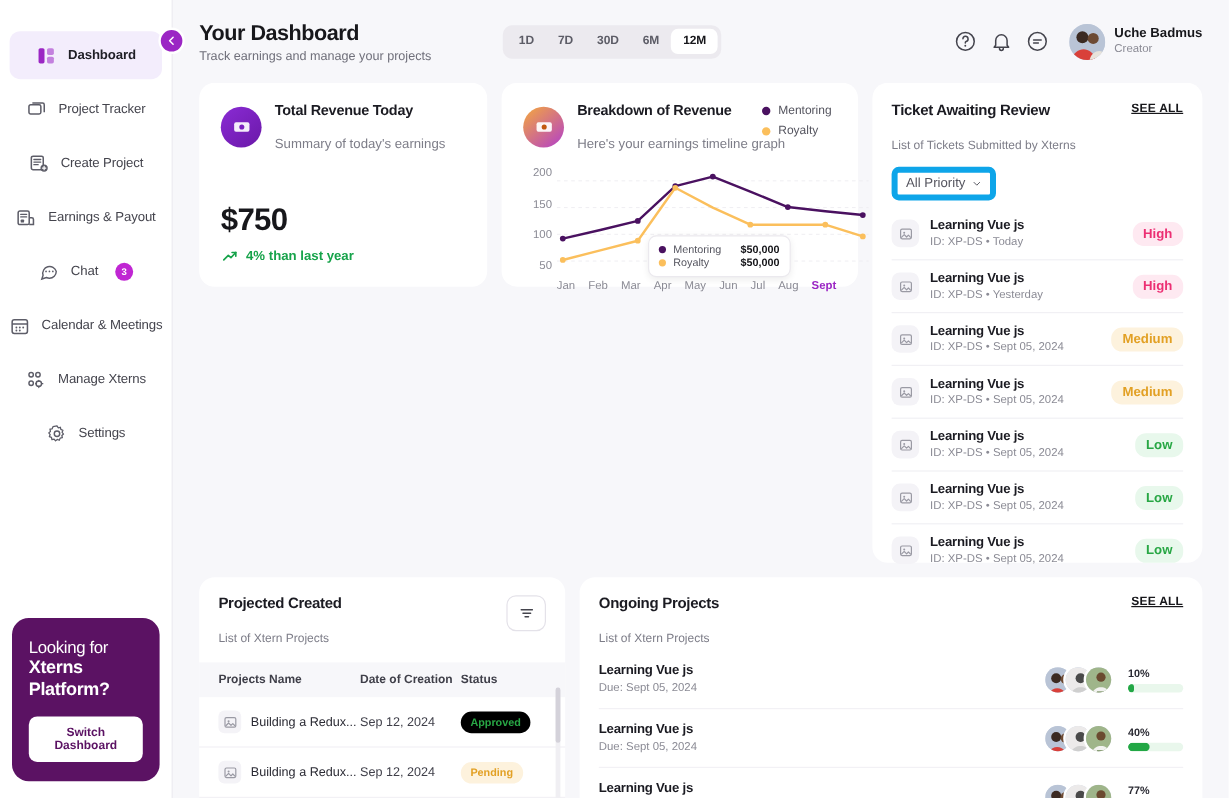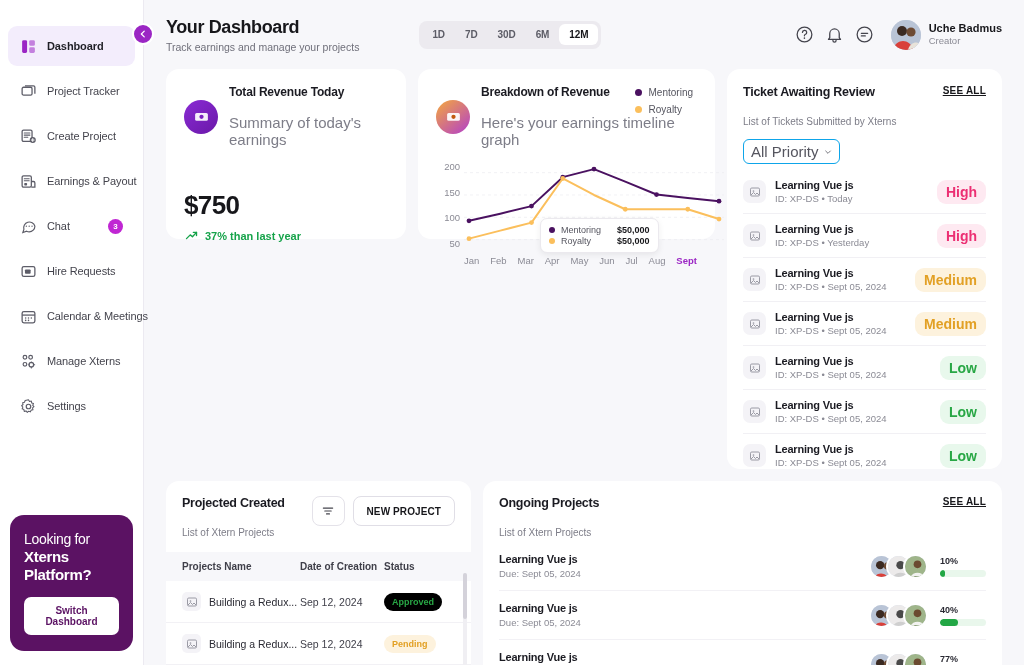--- a/index.html
+++ b/index.html
@@ -30,22 +30,22 @@
   }
   .collapse-btn {
     position: absolute; right: -11px; top: 23px;
     width: 22px; height: 22px; border-radius: 50%;
     background: #9b26c4; display: flex; align-items: center; justify-content: center;
     cursor: pointer; z-index: 20; border: 2px solid #fff;
   }
   .nav { margin-top: 26px; display: flex; flex-direction: column; }
   .nav-item {
     display: flex; align-items: center; gap: 10px;
-    height: 40px; margin: 0 8px 5px 8px; padding: 0 12px;
-    border-radius: 9px; cursor: pointer; position: relative;
+    height: 40px; margin: 0 8px 5px 8px; padding: 0 24px;
+    border-radius: 9px; cursor: pointer; position: relative; justify-content: center;
   }
   .nav-item.active { background: #f3edfc; }
   .nav-ico { width: 17px; height: 17px; flex: 0 0 17px; color: #5d5d68; display:block; }
   .nav-item.active .nav-ico { color: #9b26c4; }
   .nav-label { font-size: 11px; color: #44444d; letter-spacing: -0.1px; white-space: nowrap; }
   .nav-item.active .nav-label { color: #1f1f26; font-weight: 600; }
   .badge-count {
     margin-left: auto; width: 15px; height: 15px; border-radius: 50%;
     background: #c026d3; color: #fff; font-size: 8px; font-weight: 700;
     display: flex; align-items: center; justify-content: center;
@@ -101,21 +101,21 @@
   
   .card-revenue { width: 240px; height: 170px; padding: 16px 18px; flex: 0 0 240px; }
   .card-head { display: flex; align-items: center; gap: 11px; }
   .circ-ico {
     width: 34px; height: 34px; border-radius: 50%; flex: 0 0 34px;
     background: linear-gradient(140deg, #8a2bd4 0%, #6a18a8 100%);
     display: flex; align-items: center; justify-content: center;
   }
   .circ-ico.warm { background: linear-gradient(140deg, #f5a93c 0%, #b23ecb 100%); }
   .ch-title { font-size: 12px; font-weight: 700; color: #1b1b22; letter-spacing: -0.2px; }
-  .ch-sub { font-size: 15px; color: #7d7d88; margin-top: 15px; }
+  .ch-sub { font-size: 11px; color: #7d7d88; margin-top: 15px; }
   .big-amount { font-size: 26px; font-weight: 700; color: #17171b; margin-top: 42px; letter-spacing: -0.6px; }
   .trend { display: flex; align-items: center; gap: 6px; margin-top: 7px; }
   .trend-text { font-size: 11px; font-weight: 700; color: #16a34a; }
 
   .card-chart { flex: 1; height: 170px; padding: 16px 18px 10px 18px; position: relative; }
   .legend { position: absolute; right: 22px; top: 18px; display: flex; flex-direction: column; gap: 6px; }
   .legend-row { display: flex; align-items: center; gap: 7px; }
   .legend-dot { width: 7px; height: 7px; border-radius: 50%; }
   .legend-label { font-size: 10px; color: #55555f; }
   .chart-wrap { position: relative; margin-top: 14px; height: 104px; }
@@ -142,37 +142,37 @@
   .tt-val { font-size: 9px; font-weight: 700; color: #17171b; }
 
   .card-tickets { width: 275px; flex: 0 0 275px; height: 400px; padding: 16px 16px 8px 16px; }
   .tk-head { display: flex; align-items: flex-start; }
   .see-all {
     margin-left: auto; font-size: 10px; font-weight: 700; color: #17171b;
     text-decoration: underline; cursor: pointer; letter-spacing: 0.2px;
   }
   .priority-select {
     margin-top: 12px; display: inline-flex; align-items: center; gap: 5px;
-    border: 1px solid #0ea5e9; border-radius: 6px; padding: 3px 7px;
-    font-size: 15px; color: #55555f; cursor: pointer;
+    border: 5px solid #0ea5e9; border-radius: 6px; padding: 3px 7px;
+    font-size: 11px; color: #55555f; cursor: pointer;
   }
   .tk-list { margin-top: 6px; }
   .tk-row {
     display: flex; align-items: center; gap: 9px; padding: 9px 0;
     border-bottom: 1px solid #f1f0f4;
   }
   .tk-row:last-child { border-bottom: none; }
   .sq-ico {
     width: 23px; height: 23px; border-radius: 7px; background: #f4f3f7;
     display: flex; align-items: center; justify-content: center; flex: 0 0 23px;
   }
   .tk-name { font-size: 11px; font-weight: 700; color: #1b1b22; letter-spacing: -0.2px; }
   .tk-meta { font-size: 9.5px; color: #8b8b95; margin-top: 2px; }
   .pill {
-    margin-left: auto; font-size: 14px; font-weight: 700;
+    margin-left: auto; font-size: 11px; font-weight: 700;
     padding: 4px 9px; border-radius: 9px;
   }
   .pill.high { background: #fee9f1; color: #ec2f73; }
   .pill.medium { background: #fdf2dd; color: #e2a024; }
   .pill.low { background: #e8f8ec; color: #28a745; }
 
   
   .card-projects { width: 305px; flex: 0 0 305px; height: 228px; padding: 15px 0 0 0; position: relative; }
   .pr-head { display: flex; align-items: flex-start; padding: 0 16px; }
   .filter-btn {
@@ -291,28 +291,20 @@
         <svg class="nav-ico" viewBox="0 0 24 24">
           <path d="M21 11.5a8 8 0 0 1-8 8 8.6 8.6 0 0 1-3.6-.8L4 20.5l1.5-4.5A8 8 0 1 1 21 11.5z" stroke="currentColor" stroke-width="1.7" fill="none"></path>
           <circle cx="9" cy="11.5" r="1" fill="currentColor"></circle>
           <circle cx="13" cy="11.5" r="1" fill="currentColor"></circle>
           <circle cx="17" cy="11.5" r="1" fill="currentColor"></circle>
         </svg>
         <span class="nav-label">Chat</span>
         <span class="badge-count">3</span>
       </div>
 
-      <div class="nav-item">
-        <svg class="nav-ico" viewBox="0 0 24 24">
-          <rect x="3" y="5" width="18" height="14" rx="2.5" stroke="currentColor" stroke-width="1.8" fill="none"></rect>
-          <rect x="7" y="9" width="8" height="6" rx="1.2" fill="currentColor"></rect>
-        </svg>
-        <span class="nav-label">Hire Requests</span>
-        <span class="badge-dot"></span>
-      </div>
 
       <div class="nav-item">
         <svg class="nav-ico" viewBox="0 0 24 24">
           <rect x="3" y="5" width="18" height="16" rx="2.5" stroke="currentColor" stroke-width="1.8" fill="none"></rect>
           <path d="M3 10h18" stroke="currentColor" stroke-width="1.8"></path>
           <circle cx="8" cy="14" r="1.1" fill="currentColor"></circle>
           <circle cx="12" cy="14" r="1.1" fill="currentColor"></circle>
           <circle cx="16" cy="14" r="1.1" fill="currentColor"></circle>
           <circle cx="8" cy="17.5" r="1.1" fill="currentColor"></circle>
           <circle cx="12" cy="17.5" r="1.1" fill="currentColor"></circle>
@@ -412,21 +404,21 @@
               <div class="ch-title">Total Revenue Today</div>
               <div class="ch-sub">Summary of today's earnings</div>
             </div>
           </div>
           <div class="big-amount">$750</div>
           <div class="trend">
             <svg width="15" height="15" viewBox="0 0 24 24">
               <path d="M4 17 L10 11 L13.5 14 L20 7" stroke="#16a34a" stroke-width="2.2" fill="none" stroke-linecap="round" stroke-linejoin="round"></path>
               <path d="M15 7h5v5" stroke="#16a34a" stroke-width="2.2" fill="none" stroke-linecap="round" stroke-linejoin="round"></path>
             </svg>
-            <span class="trend-text">37% than last year</span>
+            <span class="trend-text">4% than last year</span>
           </div>
         </section>
 
         <section class="card card-chart">
           <div class="card-head">
             <div class="circ-ico warm">
               <svg width="17" height="17" viewBox="0 0 24 24">
                 <rect x="3" y="7" width="18" height="11" rx="2.2" fill="#fff" opacity=".92"></rect>
                 <circle cx="12" cy="12.5" r="3" fill="#c2590f"></circle>
               </svg>
@@ -624,21 +616,20 @@
           <div class="pr-head">
             <div>
               <div class="sec-title">Projected Created</div>
               <div class="sec-sub">List of Xtern Projects</div>
             </div>
             <div class="filter-btn">
               <svg width="14" height="14" viewBox="0 0 24 24">
                 <path d="M4 7h16M6.5 12h11M9.5 17h5" stroke="#44444d" stroke-width="2" stroke-linecap="round"></path>
               </svg>
             </div>
-            <button class="new-project-btn">NEW PROJECT</button>
           </div>
           <div class="tbl">
             <div class="tbl-head">
               <div class="th c1">Projects Name</div>
               <div class="th c2">Date of Creation</div>
               <div class="th c3">Status</div>
             </div>
             <div id="projects-rows">
                 <div class="tbl-row">
                   <div class="td c1">

